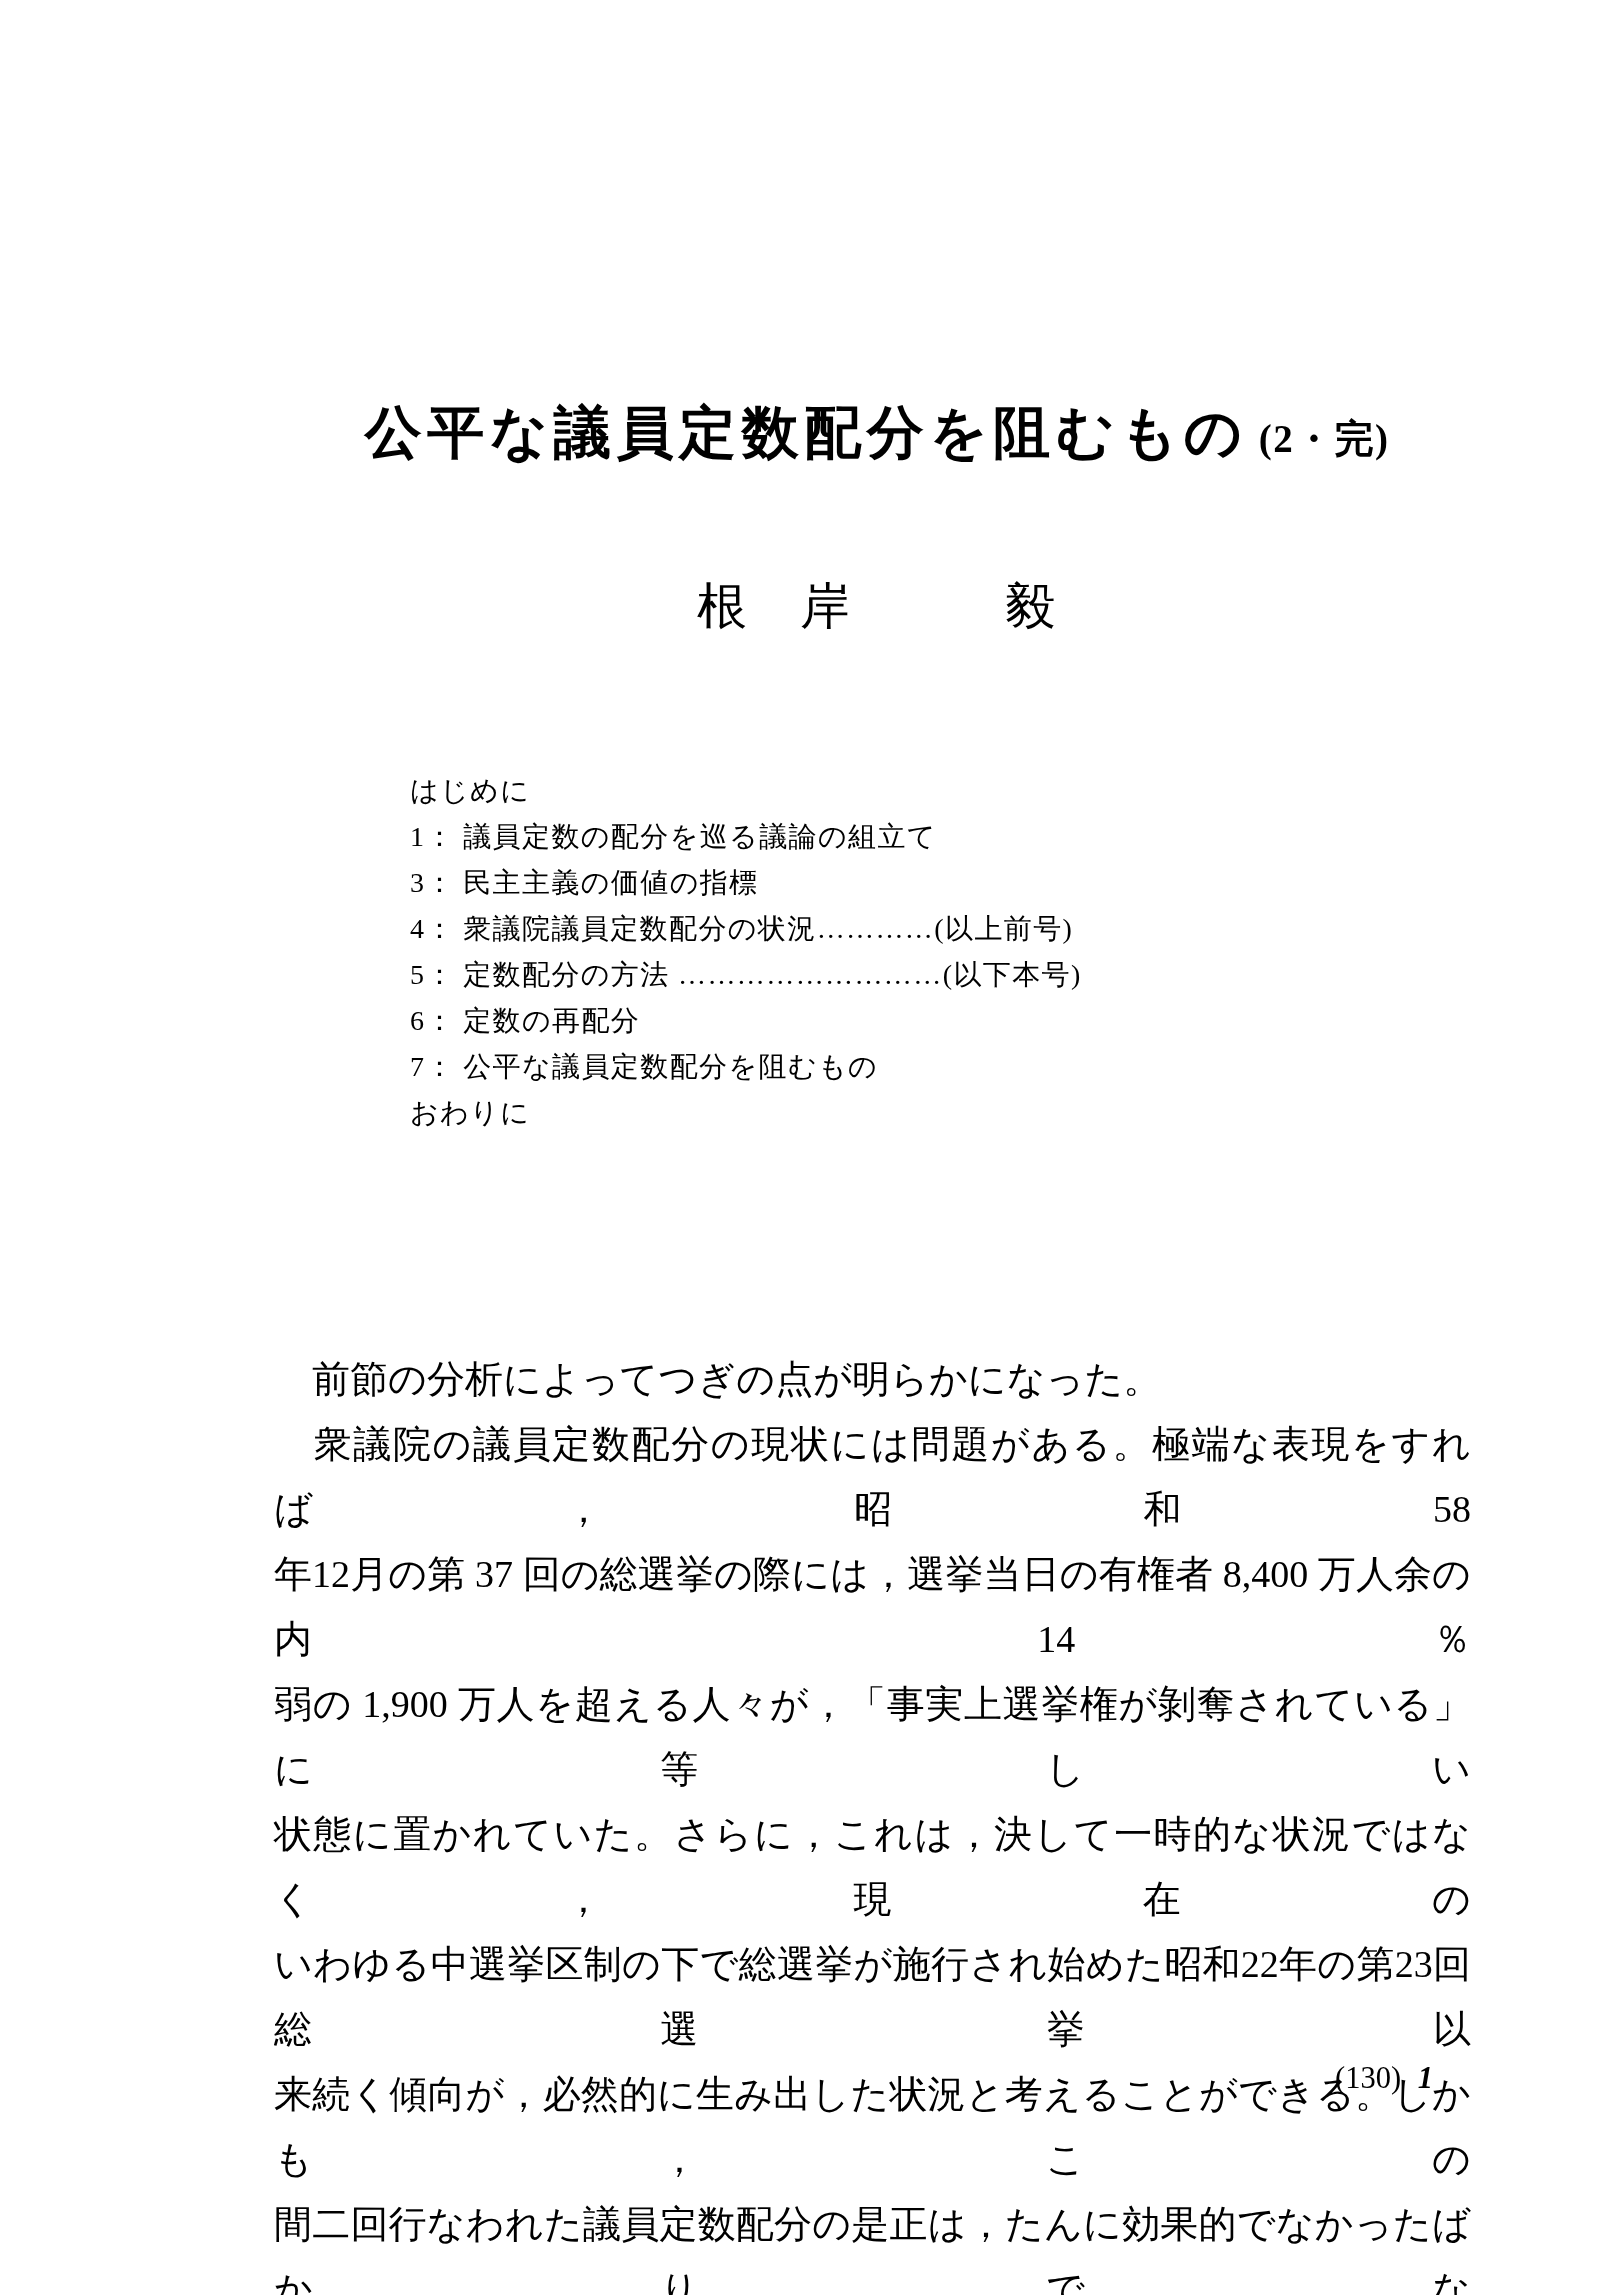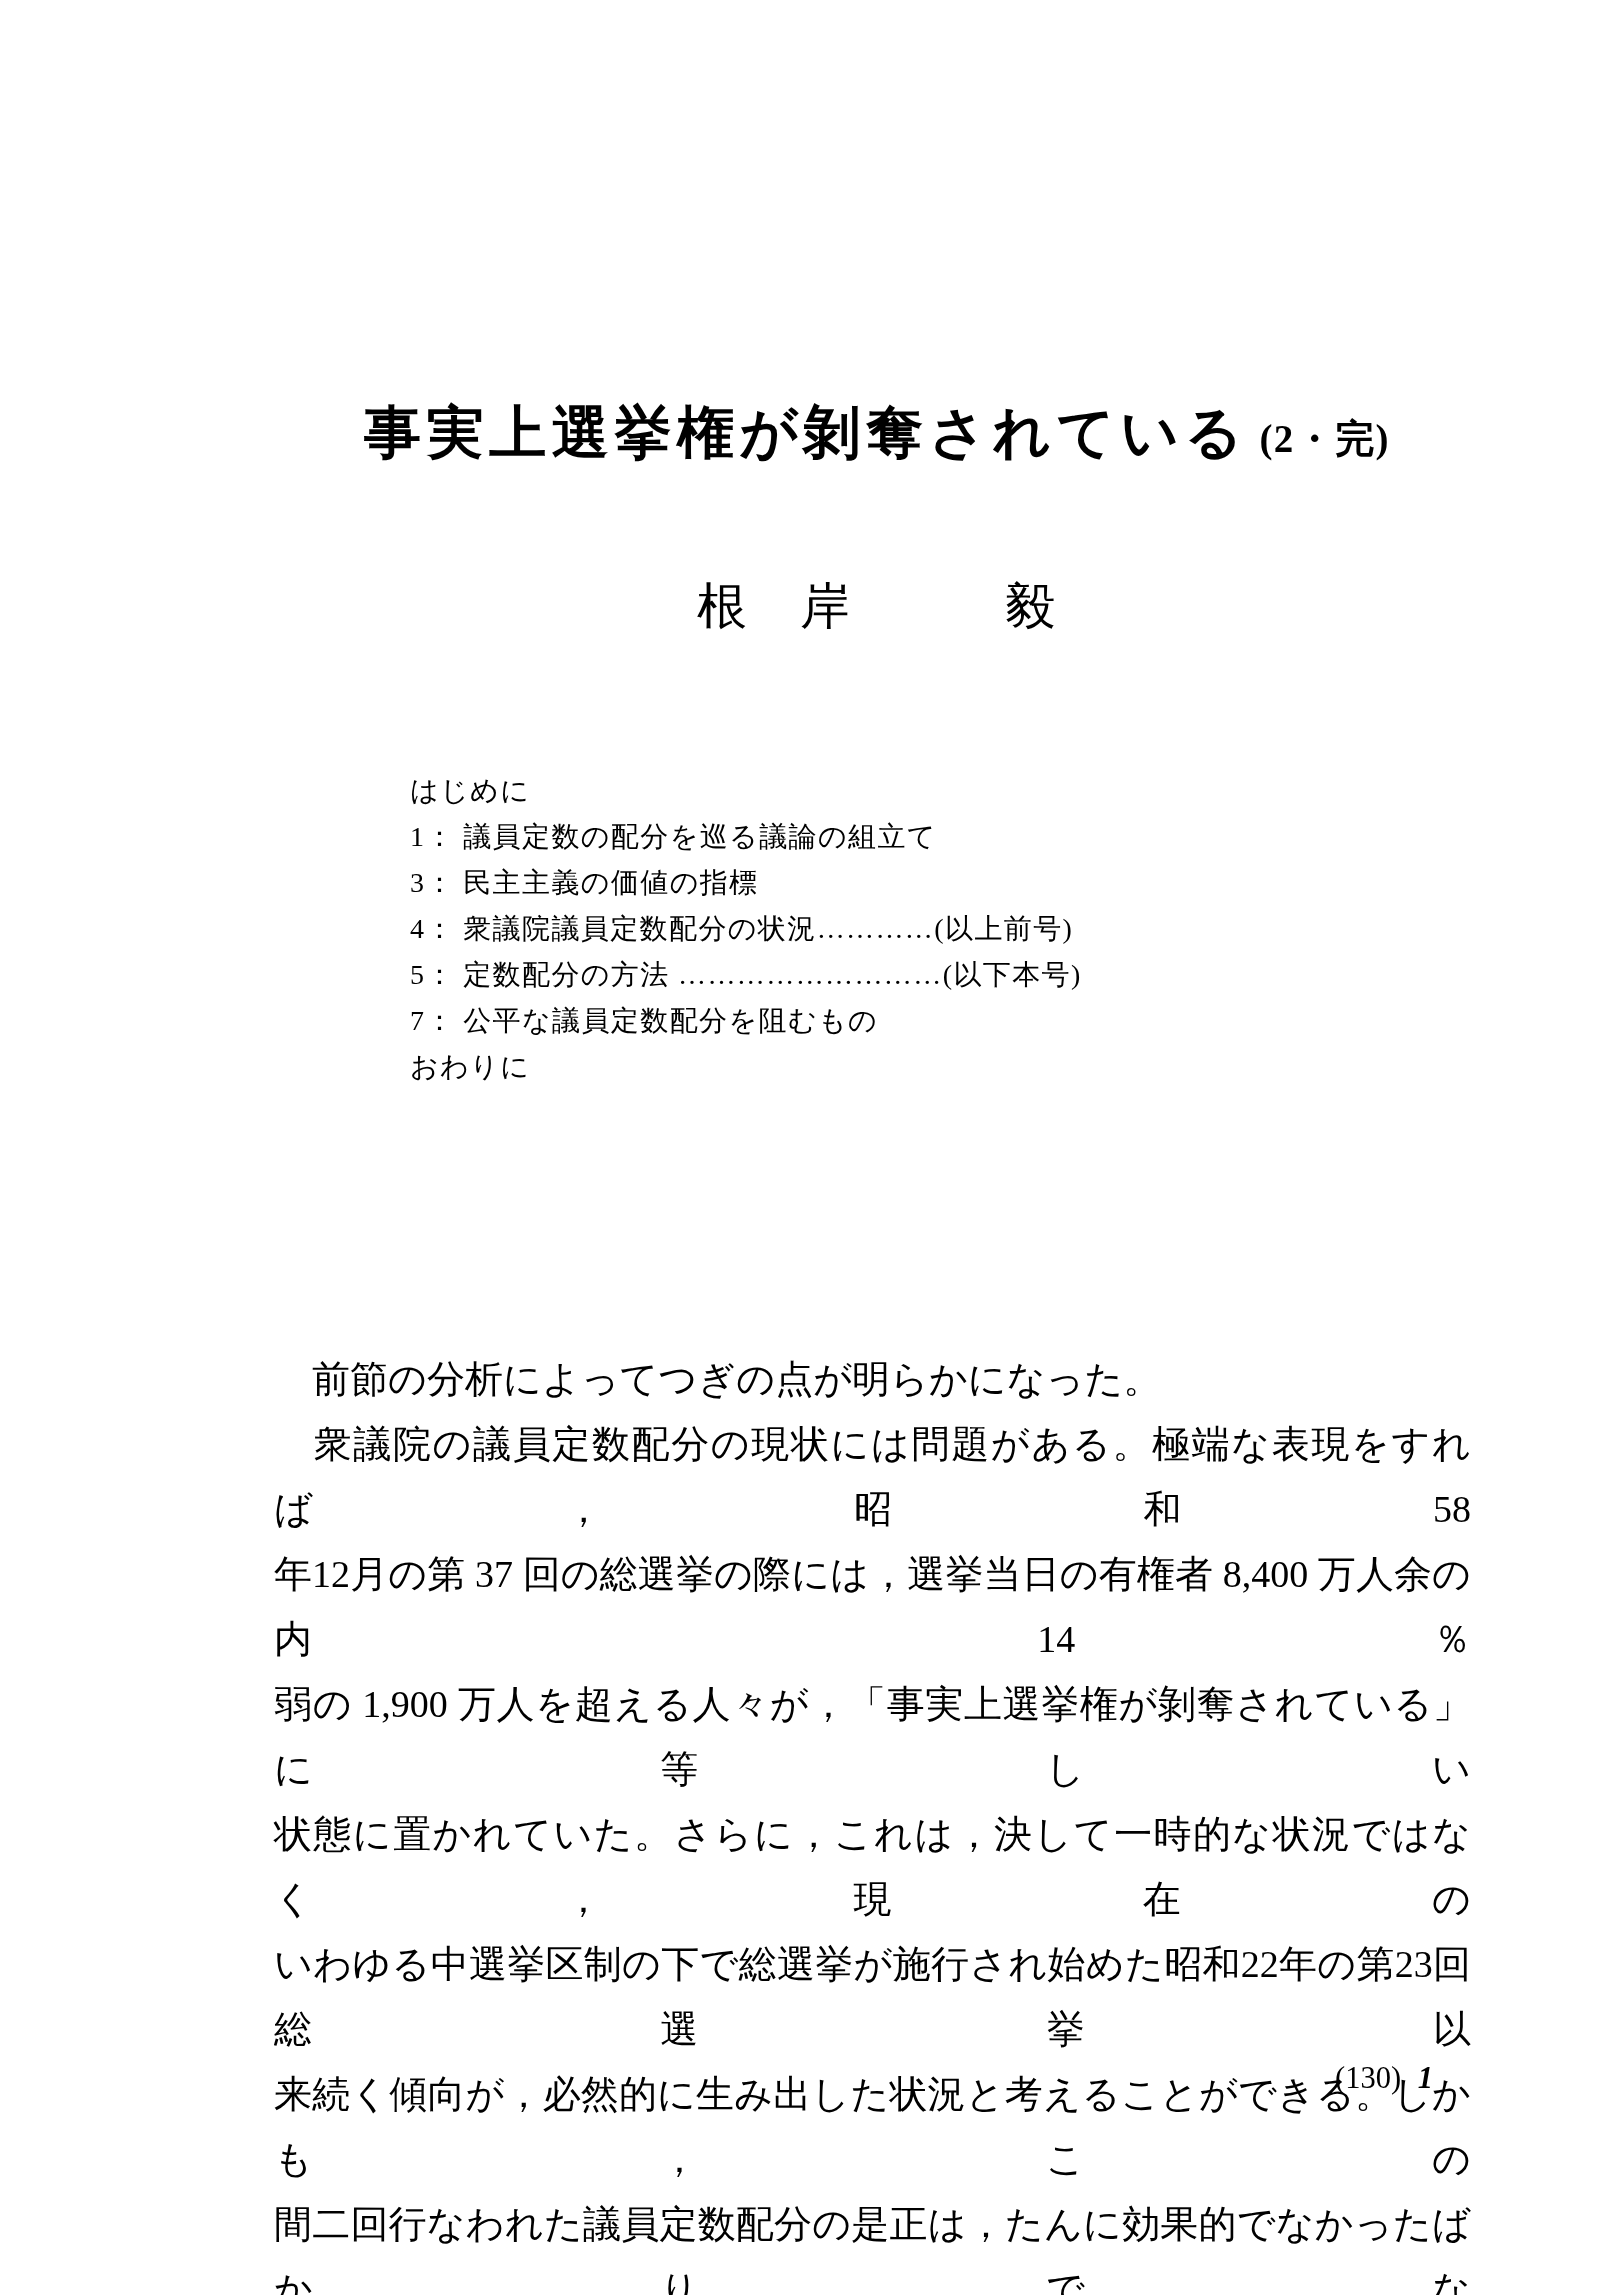--- a/index.html
+++ b/index.html
@@ -87,30 +87,31 @@
     font-style: italic;
     font-weight: bold;
     margin-left: 16.7px;
   }
 </style>
 </head>
 <body>
 
 <div class="page">
 
-  <h1 class="title-block"><span>事実上選挙権が剝奪されている</span><span class="title-suffix">(2・完)</span></h1>
+  <h1 class="title-block"><span>公平な議員定数配分を阻むもの</span><span class="title-suffix">(2・完)</span></h1>
 
   <div class="author-block">根　岸　　　毅</div>
 
   <nav class="toc">
     <div class="toc-line">はじめに</div>
     <div class="toc-line">1： 議員定数の配分を巡る議論の組立て</div>
     <div class="toc-line">3： 民主主義の価値の指標</div>
     <div class="toc-line">4： 衆議院議員定数配分の状況…………(以上前号)</div>
     <div class="toc-line">5： 定数配分の方法 ………………………(以下本号)</div>
+    <div class="toc-line">6： 定数の再配分</div>
     <div class="toc-line">7： 公平な議員定数配分を阻むもの</div>
     <div class="toc-line">おわりに</div>
   </nav>
 
 
   <main class="body-text">
     <div class="body-line">　前節の分析によってつぎの点が明らかになった。</div>
     <div class="body-line stretch">　衆議院の議員定数配分の現状には問題がある。極端な表現をすれば，昭和58</div>
     <div class="body-line stretch">年12月の第 37 回の総選挙の際には，選挙当日の有権者 8,400 万人余の内 14％</div>
     <div class="body-line stretch">弱の 1,900 万人を超える人々が，「事実上選挙権が剝奪されている」に等しい</div>

